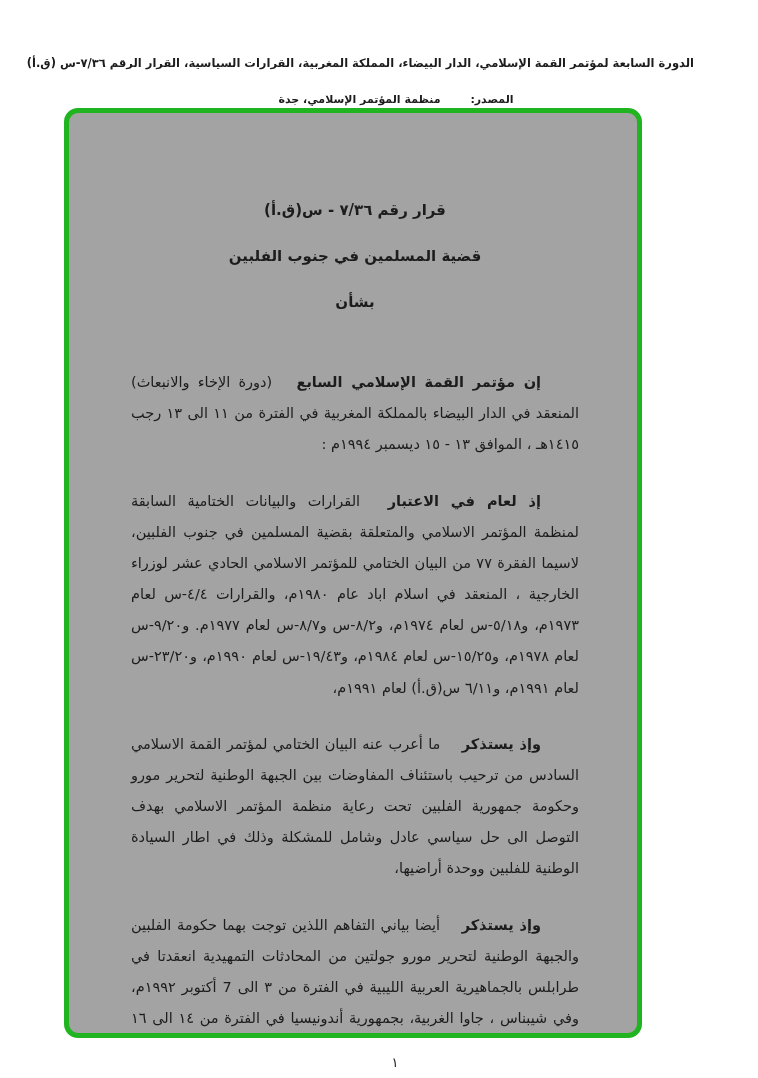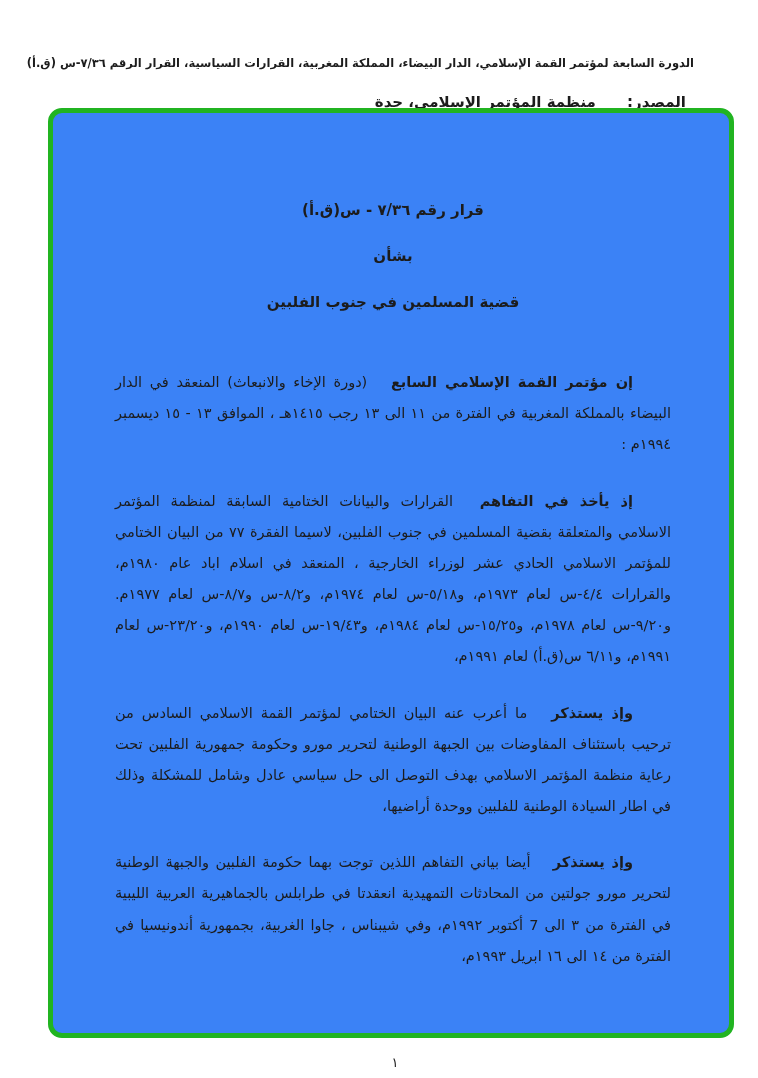--- a/index.html
+++ b/index.html
@@ -8,28 +8,28 @@
     width: 758px; height: 1078px;
     font-family: "DejaVu Sans", sans-serif;
     color: #1c1c1c;
     position: relative;
     overflow: hidden;
   }
   .page { position: relative; width: 758px; height: 1078px; background: #ffffff; }
 
   .header { position: absolute; top: 24px; right: 64px; left: 60px; direction: rtl; }
   .header-line1 { font-weight: bold; font-size: 11.5px; text-align: right; white-space: nowrap; }
-  .header-line2 { font-weight: bold; font-size: 15px; margin-top: 7px; text-align: right; padding-left: 14px; }
+  .header-line2 { font-weight: bold; font-size: 11px; margin-top: 7px; text-align: center; padding-left: 14px; }
   .header-line2 .src-label { margin-left: 10px; }
 
   .frame {
-    position: absolute; top: 92px; left: 32px;
-    width: 686px; height: 930px;
+    position: absolute; top: 92px; left: 48px;
+    width: 578px; height: 930px;
     border: 5px solid #21b421; border-radius: 14px;
-    background: #3b82f6; overflow: hidden;
+    background: #a3a3a3; overflow: hidden;
   }
   .content {
     direction: rtl;
     padding: 58px 42px 0 46px;
     font-size: 14.5px;
     line-height: 2.15;
     text-align: justify;
   }
   .title-block { text-align: center; font-weight: bold; font-size: 15px; line-height: 2.0; margin-bottom: 26px; }
   .title-block div { letter-spacing: 0.5px; }
@@ -53,31 +53,31 @@
       <span class="src-label">المصدر:</span>
       <span>منظمة المؤتمر الإسلامي، جدة</span>
     </div>
   </div>
 
   <div class="frame">
     <div class="content">
 
       <div class="title-block">
         <div>قرار رقم ٧/٣٦ - س(ق.أ)</div>
+        <div>قضية المسلمين في جنوب الفلبين</div>
         <div>بشأن</div>
-        <div>قضية المسلمين في جنوب الفلبين</div>
       </div>
 
       <p class="para">
         <span class="lead">إن مؤتمر القمة الإسلامي السابع</span>
         <span>(دورة الإخاء والانبعاث) المنعقد في الدار البيضاء بالمملكة المغربية في الفترة من ١١ الى ١٣ رجب ١٤١٥هـ ، الموافق ١٣ - ١٥ ديسمبر ١٩٩٤م :</span>
       </p>
 
       <p class="para">
-        <span class="lead">إذ يأخذ في التفاهم</span>
+        <span class="lead">إذ لعام في الاعتبار</span>
         <span>القرارات والبيانات الختامية السابقة لمنظمة المؤتمر الاسلامي والمتعلقة بقضية المسلمين في جنوب الفلبين، لاسيما الفقرة ٧٧ من البيان الختامي للمؤتمر الاسلامي الحادي عشر لوزراء الخارجية ، المنعقد في اسلام اباد عام ١٩٨٠م، والقرارات ٤/٤-س لعام ١٩٧٣م، و٥/١٨-س لعام ١٩٧٤م، و٨/٢-س و٨/٧-س لعام ١٩٧٧م. و٩/٢٠-س لعام ١٩٧٨م، و١٥/٢٥-س لعام ١٩٨٤م، و١٩/٤٣-س لعام ١٩٩٠م، و٢٣/٢٠-س لعام ١٩٩١م، و٦/١١ س(ق.أ) لعام ١٩٩١م،</span>
       </p>
 
       <p class="para">
         <span class="lead">وإذ يستذكر</span>
         <span>ما أعرب عنه البيان الختامي لمؤتمر القمة الاسلامي السادس من ترحيب باستئناف المفاوضات بين الجبهة الوطنية لتحرير مورو وحكومة جمهورية الفلبين تحت رعاية منظمة المؤتمر الاسلامي بهدف التوصل الى حل سياسي عادل وشامل للمشكلة وذلك في اطار السيادة الوطنية للفلبين ووحدة أراضيها،</span>
       </p>
 
 
 

